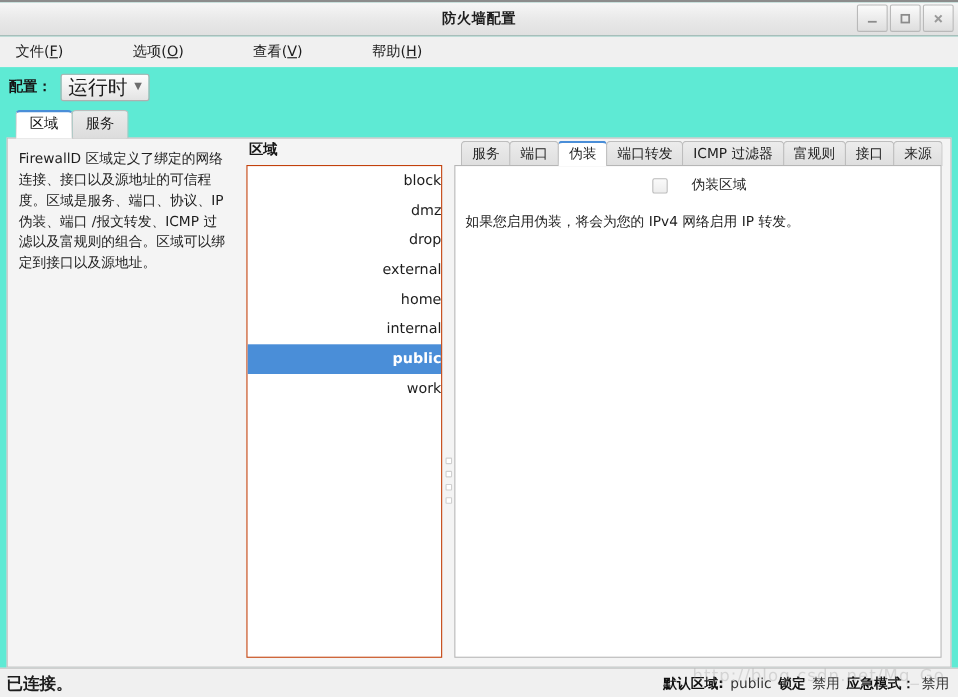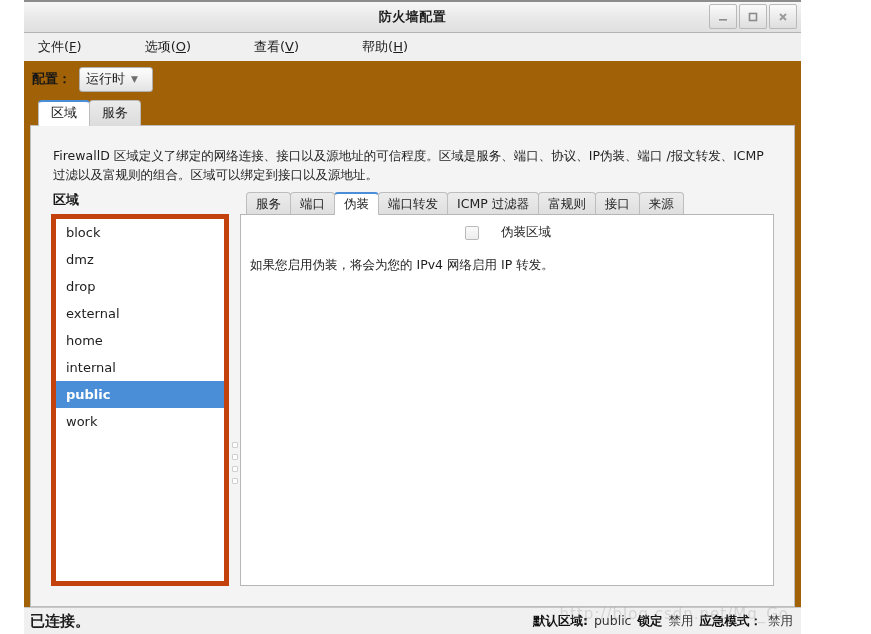--- a/index.html
+++ b/index.html
@@ -4,26 +4,25 @@
 <style>
   html, body {
     margin: 0; padding: 0;
     width: 871px; height: 634px;
     overflow: hidden;
     background: #ffffff;
     font-family: "DejaVu Sans", "Liberation Sans", sans-serif;
   }
   #app {
     position: relative;
-    width: 777px; height: 634px;
-    background: #a16207;
+    width: 871px; height: 634px;
+    background: #5eead4;
     box-sizing: border-box;
     display: flex;
     flex-direction: column;
-    margin-left: 24px;
   }
 
   
   .titlebar {
     position: relative;
     height: 30px;
     flex: 0 0 30px;
     background: linear-gradient(to bottom, #f7f7f7 0%, #e8e8e8 55%, #e0e0e0 100%);
     border-top: 2px solid #8c8c8c;
     border-bottom: 1px solid #b4b4b4;
@@ -92,21 +91,21 @@
     height: 25px;
     border: 1px solid #b0b0b0;
     border-radius: 3px;
     background: linear-gradient(to bottom, #fdfdfd 0%, #f1f1f1 50%, #e3e3e3 100%);
     display: flex;
     align-items: center;
     padding: 0 6px;
     box-sizing: border-box;
     gap: 6px;
   }
-  .combo-text { font-size: 13px; color: #1d1d1d; }
+  .combo-text { font-size: 18px; color: #1d1d1d; }
   .chev { color:#6d6d6d; font-size:9px; line-height:1; }
 
   
   .notebook {
     flex: 1 1 auto;
     margin: 2px 6px 0 6px;
     display: flex;
     flex-direction: column;
     min-height: 0;
   }
@@ -135,23 +134,23 @@
     padding-top: 3px;
     z-index: 3;
     color: #111;
   }
   .outer-body {
     flex: 1 1 auto;
     border: 1px solid #bdbdbd;
     border-top: 1px solid #bdbdbd;
     background: #f4f4f4;
     margin-top: -1px;
-    padding: 12px;
-    display: flex;
-    flex-direction: column;
+    padding: 0;
+    display: flex;
+    flex-direction: row;
     min-height: 0;
   }
   .desc {
     font-size: 12.5px;
     color: #1d1d1d;
     line-height: 19px;
     padding: 8px 10px 6px 10px;
   }
 
   
@@ -169,24 +168,25 @@
     min-height: 0;
   }
   .zones-label {
     font-size: 13px;
     font-weight: bold;
     color: #161616;
     padding: 1px 0 5px 2px;
   }
   .zone-list {
     flex: 1 1 auto;
-    border: 5px solid #c2410c;
+    border: 1px solid #c2410c;
     background: #ffffff;
     overflow: hidden;
     min-height: 0;
+    text-align: right;
   }
   .zone-item {
     font-size: 13px;
     color: #1d1d1d;
     padding: 4px 0 4px 10px;
     line-height: 19px;
   }
   .zone-item.selected {
     background: #4a8ed8;
     color: #ffffff;

